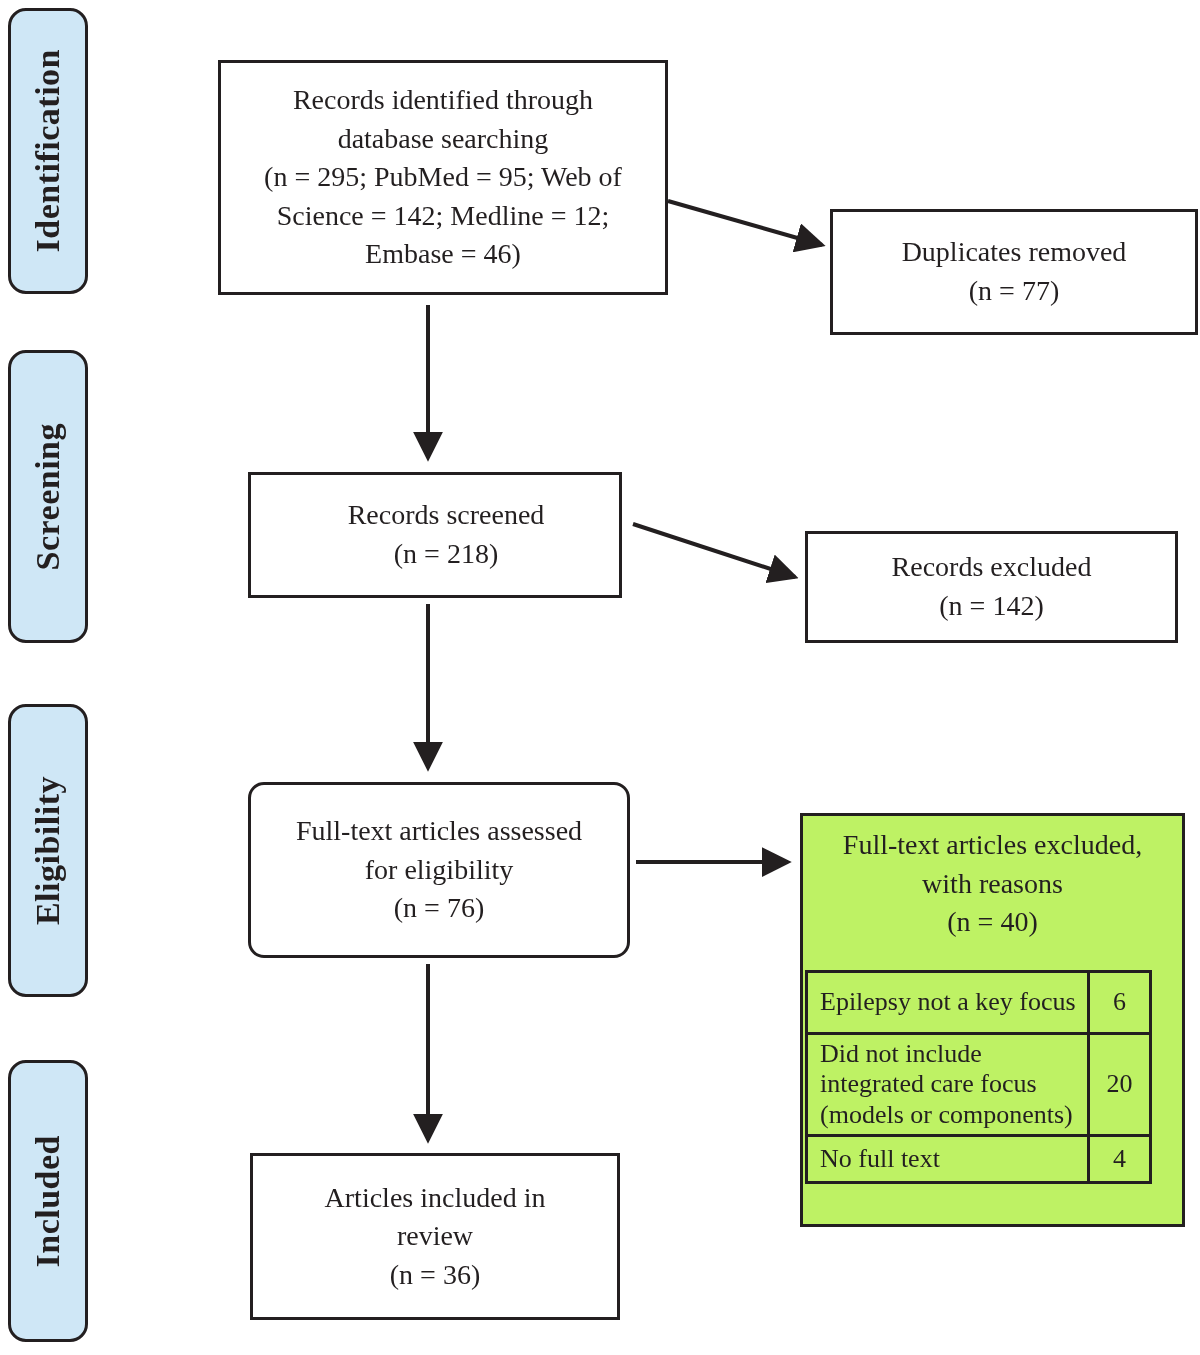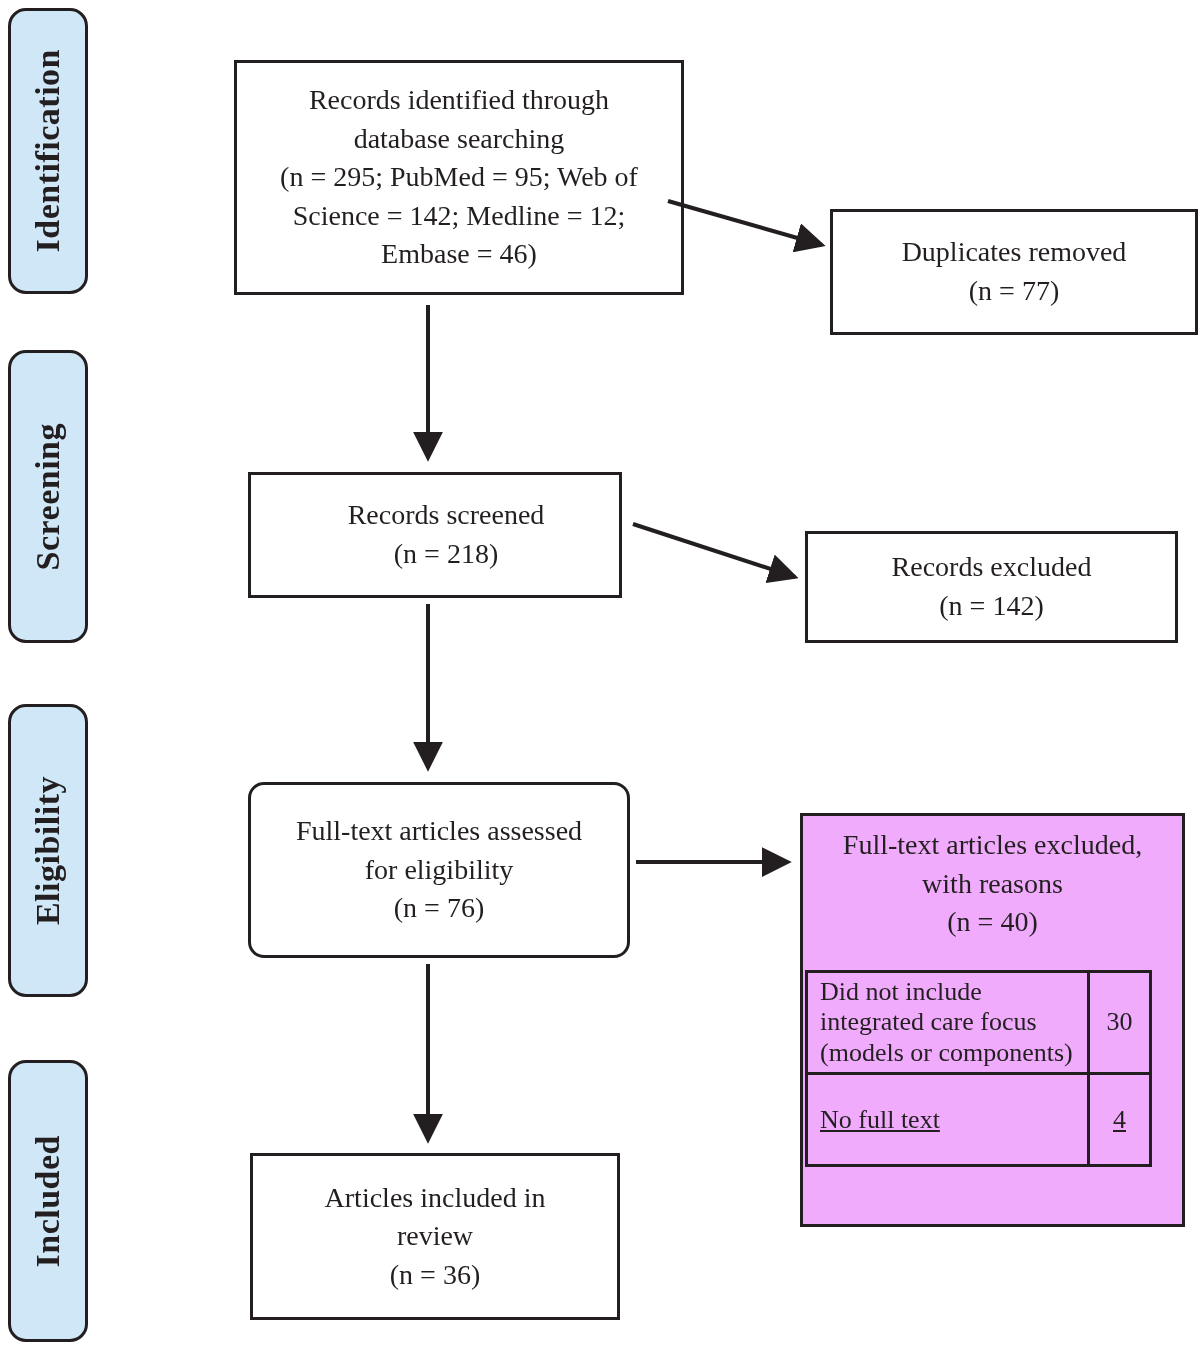--- a/index.html
+++ b/index.html
@@ -50,32 +50,32 @@
     border: 3px solid var(--ink);
     display: flex;
     align-items: center;
     justify-content: center;
     text-align: center;
     font-size: 28px;
     line-height: 1.38;
     white-space: pre-line;
     padding: 6px 10px;
   }
-  #box-identified       { left: 218px; top: 60px;   width: 450px; height: 235px; margin-left: 16px; }
+  #box-identified       { left: 218px; top: 60px;   width: 450px; height: 235px; }
   #box-duplicates       { left: 830px; top: 209px;  width: 368px; height: 126px; }
   #box-screened         { left: 248px; top: 472px;  width: 374px; height: 126px; padding-left: 32px; }
   #box-records-excluded { left: 805px; top: 531px;  width: 373px; height: 112px; }
   #box-fulltext         { left: 248px; top: 782px;  width: 382px; height: 176px; border-radius: 16px; }
   #box-included         { left: 250px; top: 1153px; width: 370px; height: 167px; }
 
   
   #box-ft-excluded {
     position: absolute;
     left: 800px; top: 813px; width: 385px; height: 414px;
-    background: #f0abfc;
+    background: #bef264;
     border: 3px solid var(--ink);
   }
   #box-ft-excluded .ft-header {
     margin-top: 10px;
     text-align: center;
     font-size: 28px;
     line-height: 1.38;
     white-space: pre-line;
   }
   .reasons-table {
@@ -93,21 +93,21 @@
     white-space: pre-line;
     text-align: left;
     vertical-align: middle;
   }
   .reasons-table td.count {
     width: 62px;
     text-align: center;
     padding: 4px 2px;
   }
   .reasons-table tr:nth-child(1) td { height: 62px; }
-  .reasons-table tr:nth-child(2) td { height: 92px; text-decoration: underline; }
+  .reasons-table tr:nth-child(2) td { height: 92px; }
   .reasons-table tr:nth-child(3) td { height: 47px; margin-left: 12px; }
 
   
   #arrows {
     position: absolute;
     left: 0; top: 0;
     width: 1200px; height: 1355px;
     pointer-events: none;
   }
   #arrows line { stroke: var(--ink); stroke-width: 4; }
@@ -149,24 +149,28 @@
 for eligibility
 (n = 76)</div>
 
   <div id="box-ft-excluded">
     <div class="ft-header">Full-text articles excluded,
 with reasons
 (n = 40)</div>
     <table class="reasons-table">
       <tbody>
         <tr>
+          <td>Epilepsy not a key focus</td>
+          <td class="count">6</td>
+        </tr>
+        <tr>
           <td>Did not include
 integrated care focus
 (models or components)</td>
-          <td class="count">30</td>
+          <td class="count">20</td>
         </tr>
         <tr>
           <td>No full text</td>
           <td class="count">4</td>
         </tr>
       </tbody>
     </table>
   </div>
 
   <div class="flow-box" id="box-included">Articles included in

